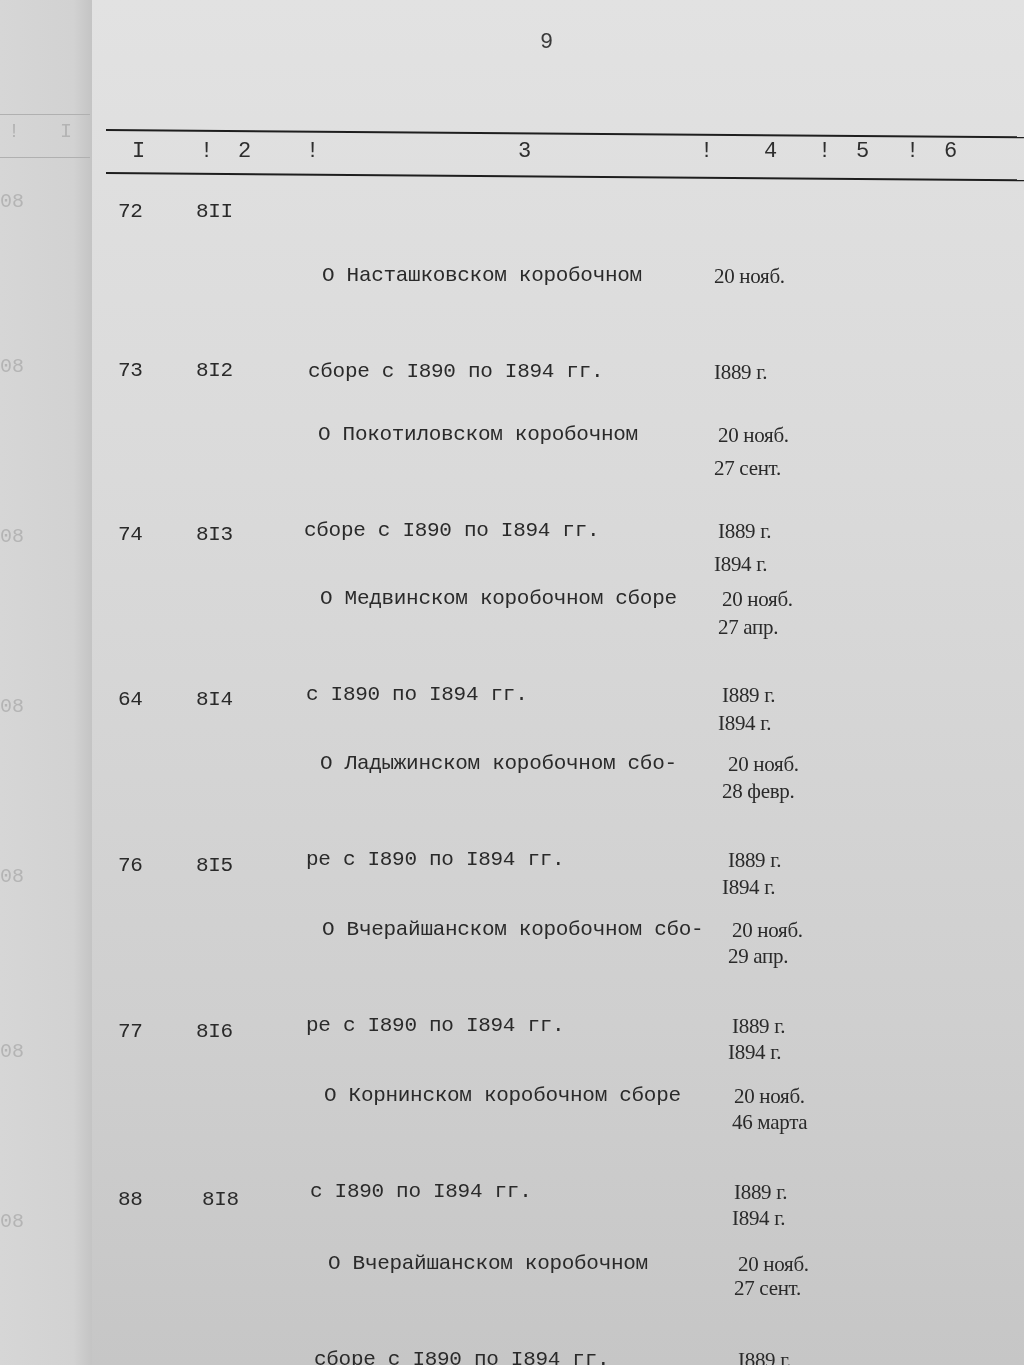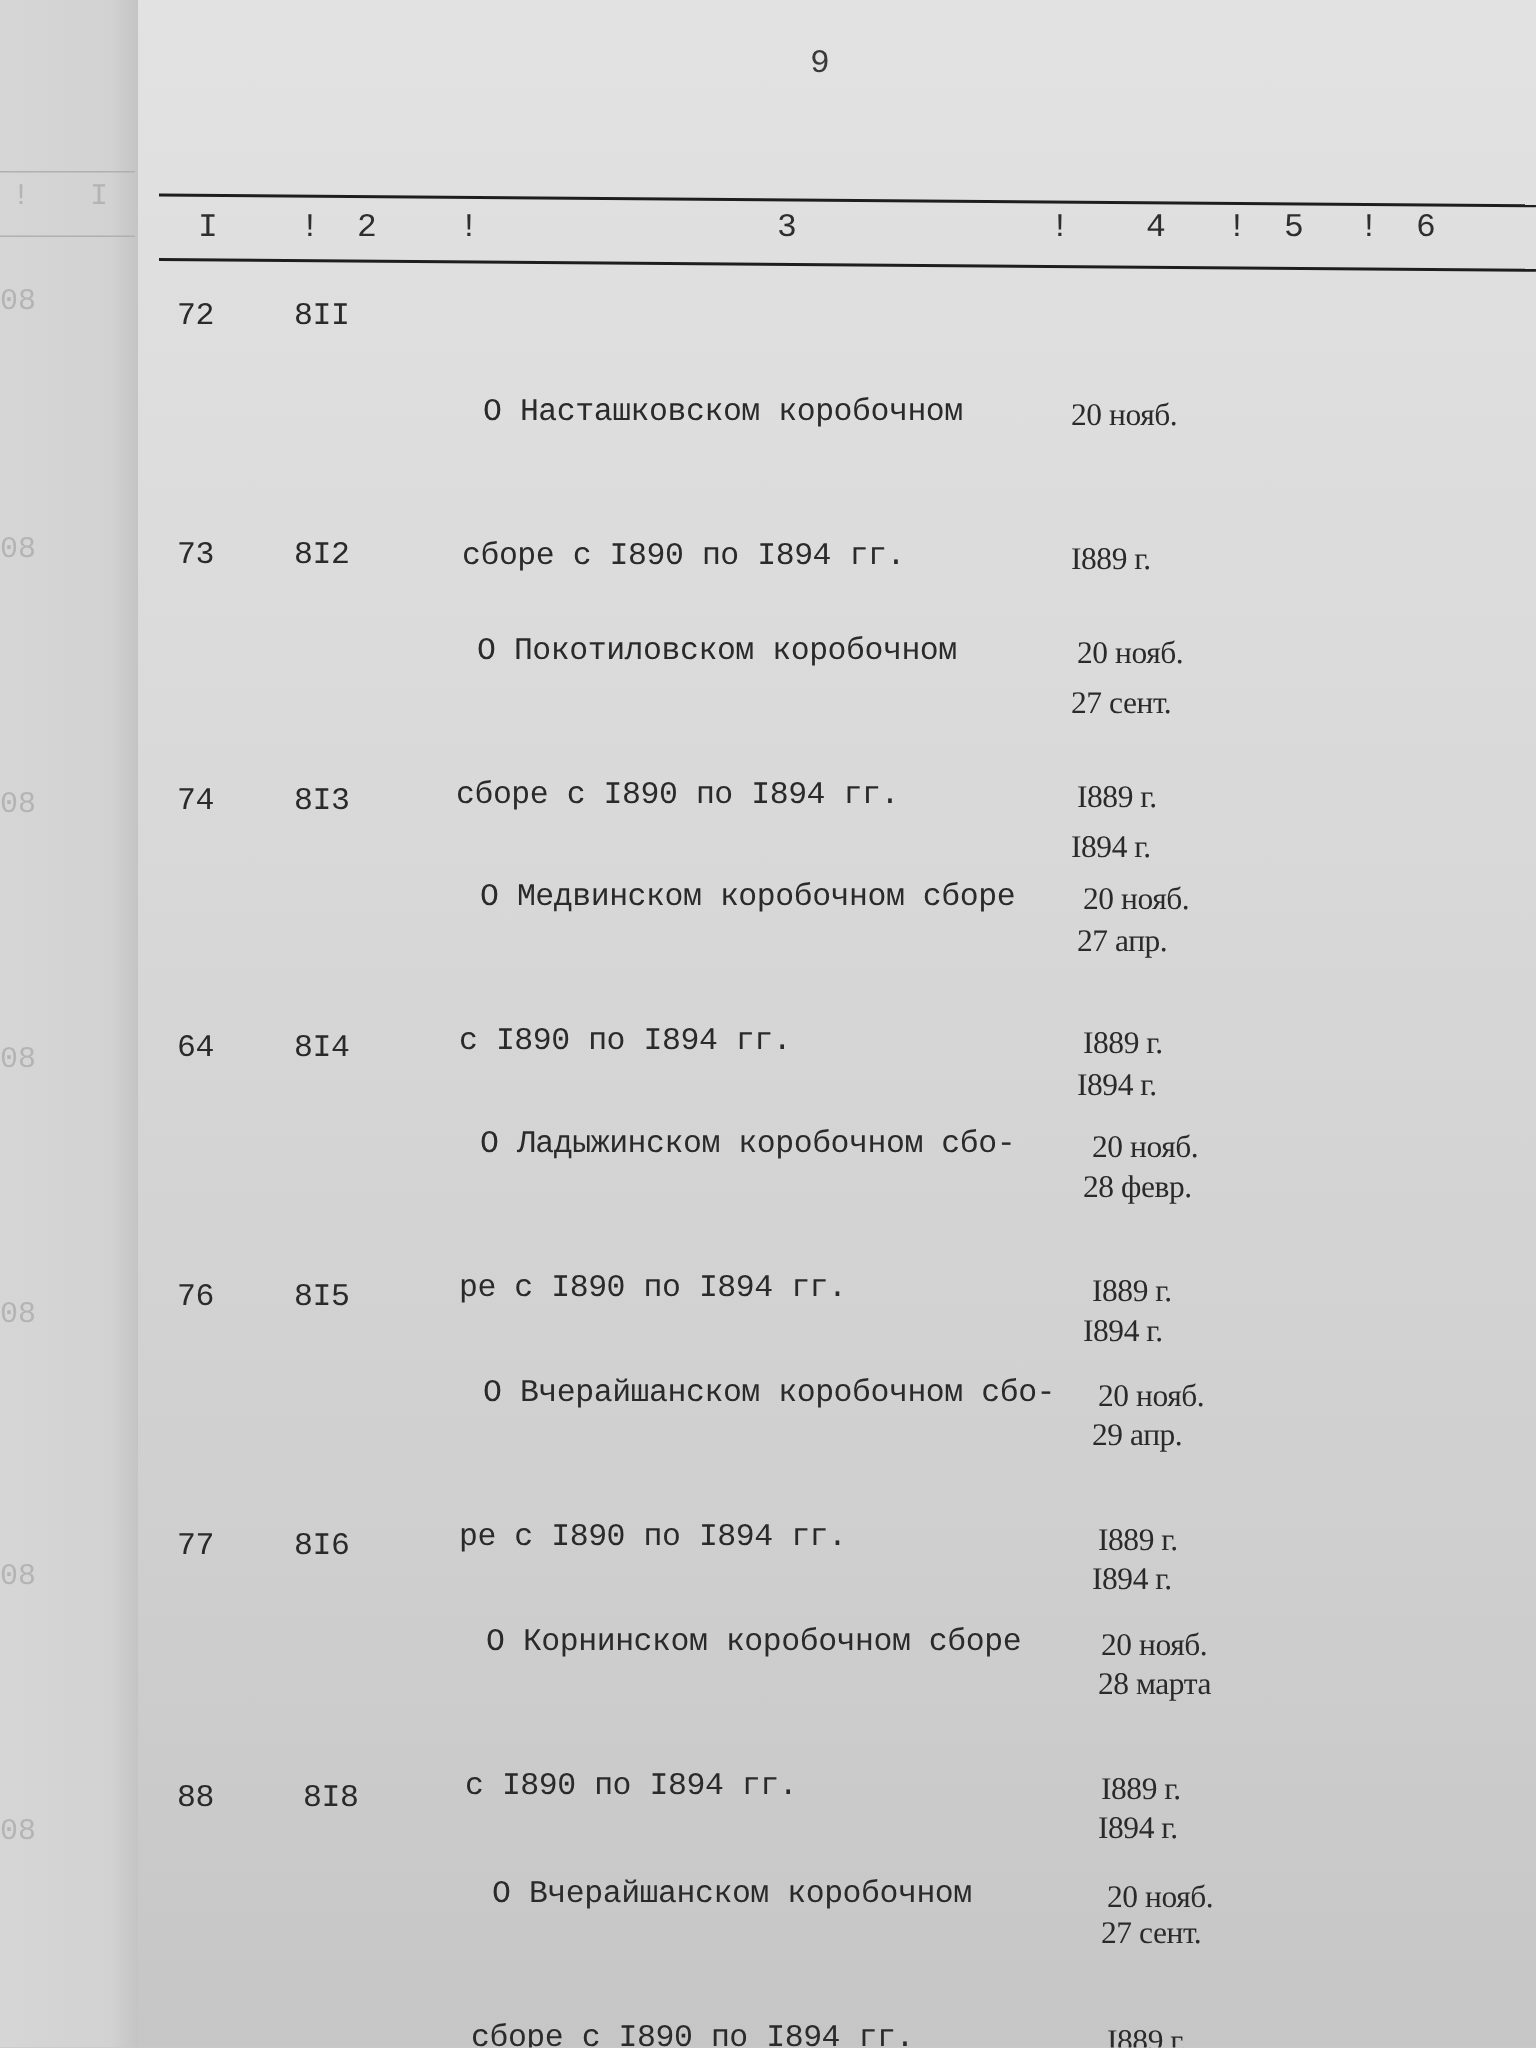--- a/index.html
+++ b/index.html
@@ -195,21 +195,21 @@
   <div class="row" style="top:850px">
     <span class="cell c-num">76</span>
     <span class="cell c-case">8I5</span>
     <div class="cell c-title" style="left:214px">
       <div style="padding-left:16px">О Вчерайшанском коробочном сбо-</div>
       <div>ре с I890 по I894 гг.</div>
     </div>
     <div class="cell c-dates" style="left:640px">
       <div>20 нояб.</div>
       <div>I889 г.</div>
-      <div>28 марта</div>
+      <div>46 марта</div>
       <div>I894 г.</div>
     </div>
   </div>
 
   <div class="row" style="top:1016px">
     <span class="cell c-num">77</span>
     <span class="cell c-case">8I6</span>
     <div class="cell c-title" style="left:218px">
       <div style="padding-left:14px">О Корнинском коробочном сборе</div>
       <div>с I890 по I894 гг.</div>

